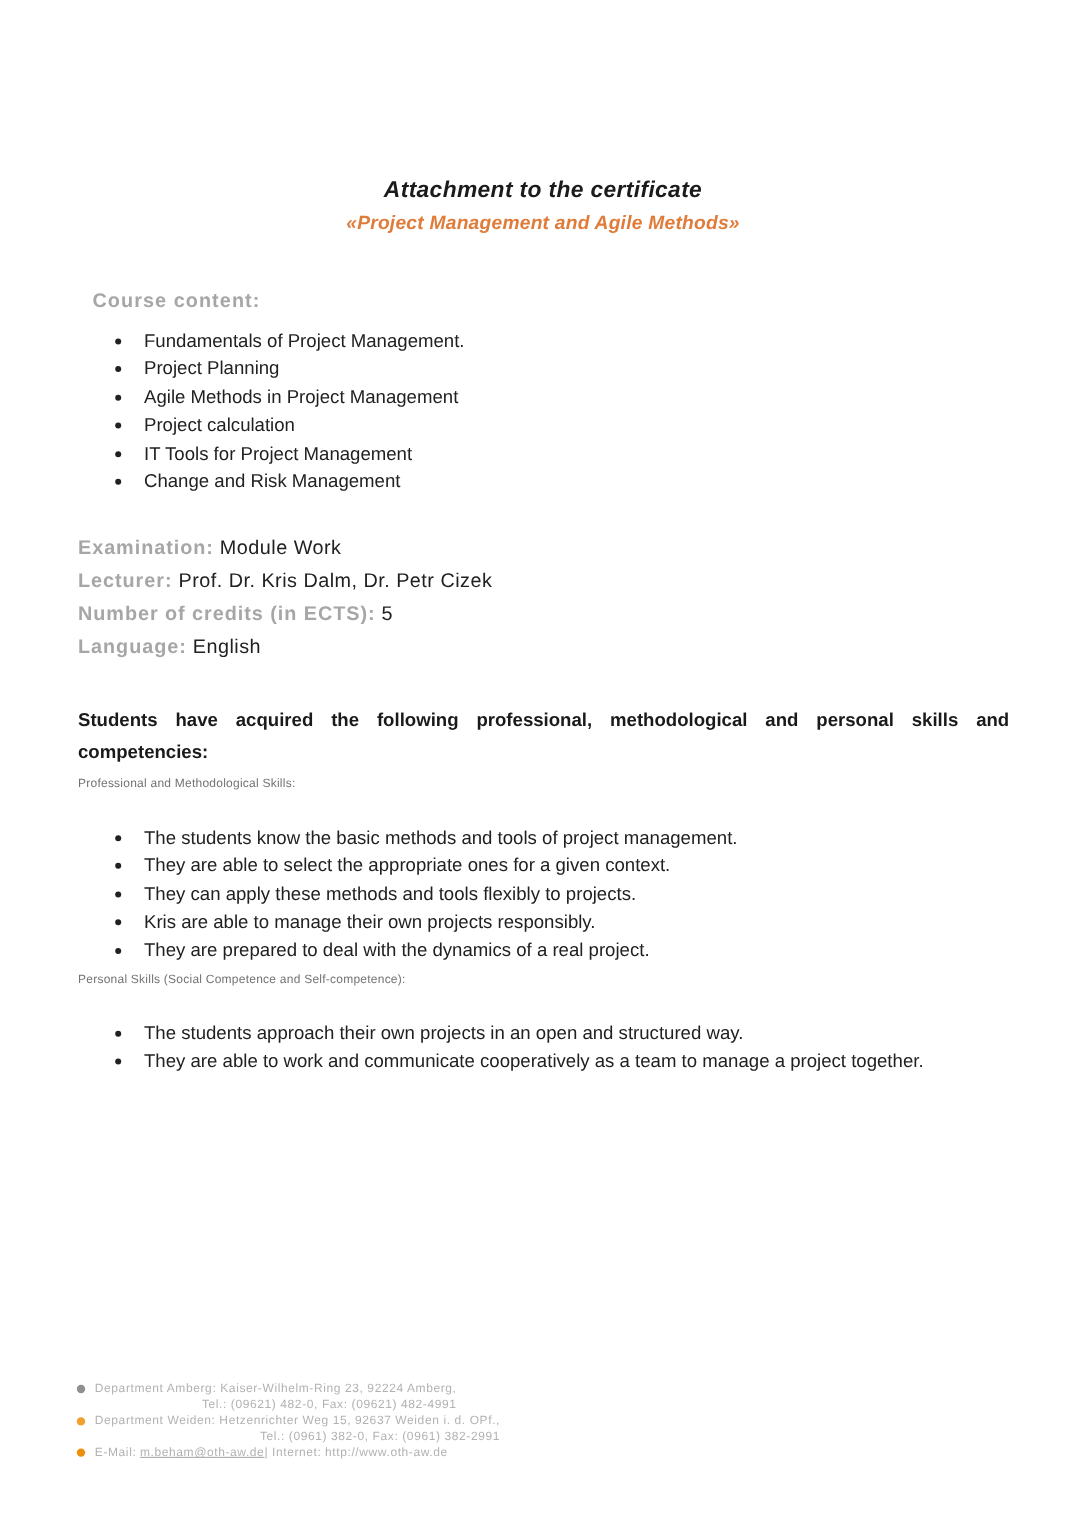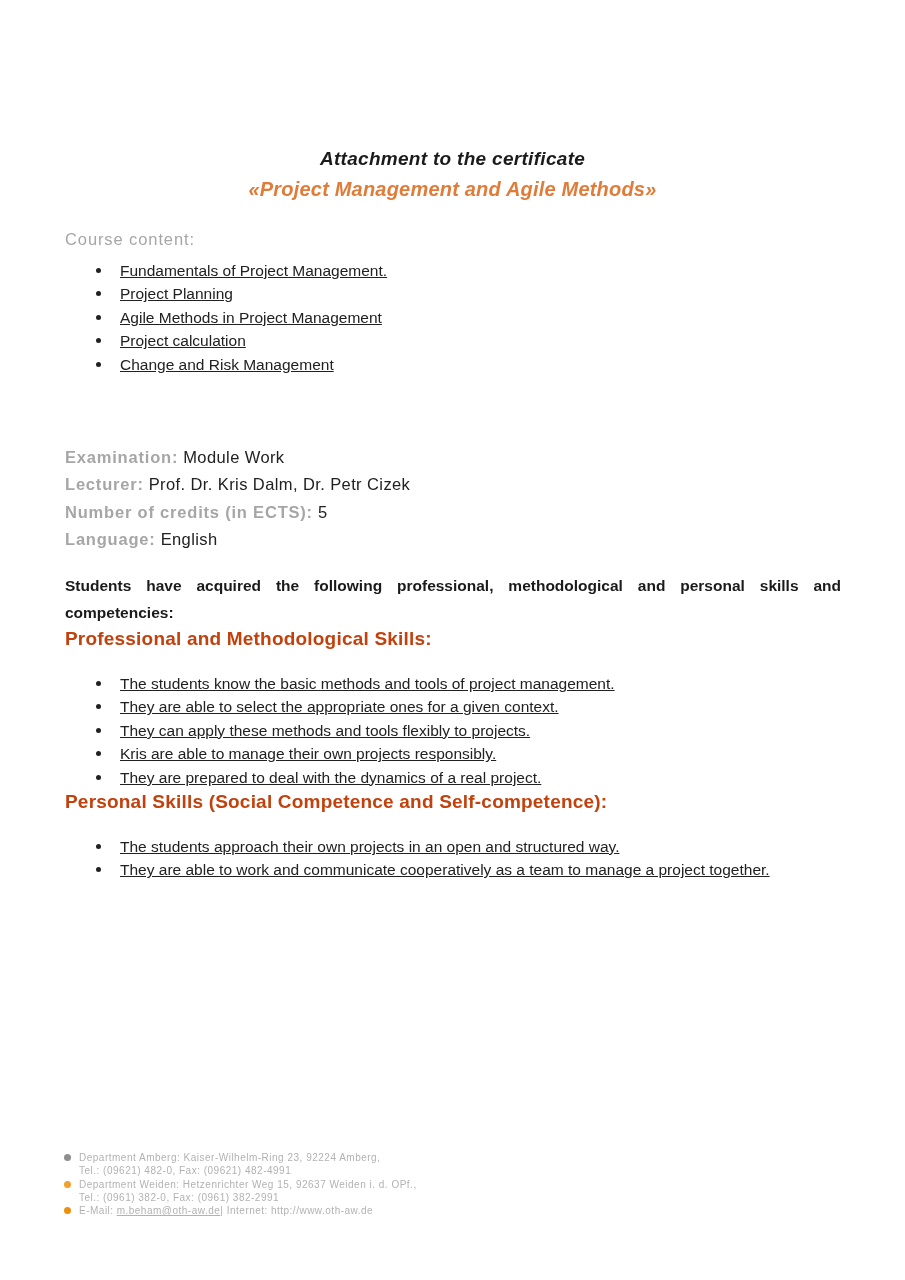--- a/index.html
+++ b/index.html
@@ -24,45 +24,44 @@
   }
   .doc-title {
     margin: 0;
     font-size: 19px;
     font-weight: bold;
     letter-spacing: 0.3px;
     color: #1b1b1b;
   }
   .doc-subtitle {
     margin: 8px 0 0 0;
-    font-size: 20px;
+    font-size: 16px;
     font-weight: bold;
     letter-spacing: 0.2px;
     color: #e07c3a;
   }
 
   
   .gray-heading {
-    margin: 0;
+    margin: 12px;
     font-size: 16.5px;
-    font-weight: normal;
+    font-weight: bold;
     letter-spacing: 0.9px;
     color: #a6a6a6;
   }
 
   
   .course-section { position: absolute; top: 230px; left: 65px; right: 64px; }
   ul.bullets { margin: 10px 0 0 0; padding: 0; list-style: none; }
   ul.bullets li {
     display: flex;
     align-items: flex-start;
     font-size: 15.5px;
     line-height: 23.4px;
     color: #212121;
-    text-decoration: underline;
   }
   .dot {
     flex: 0 0 auto;
     width: 5px; height: 5px;
     border-radius: 50%;
     background: #212121;
     margin: 9px 19px 0 31px;
   }
 
   
@@ -70,51 +69,51 @@
   .details-section p { margin: 0; font-size: 16.5px; line-height: 27.3px; }
   .detail-label {
     color: #a6a6a6;
     font-weight: bold;
     letter-spacing: 0.8px;
     margin-right: 5px;
   }
   .detail-value { color: #212121; letter-spacing: 0.4px; }
 
   
-  .skills-section { position: absolute; top: 572px; left: 65px; width: 776px; }
+  .skills-section { position: absolute; top: 587px; left: 65px; width: 776px; }
   .skills-intro {
     margin: 0;
     font-size: 15.5px;
     font-weight: bold;
     line-height: 27px;
     text-align: justify;
     color: #1a1a1a;
   }
   .black-heading {
     margin: 0;
-    font-size: 19px;
-    font-weight: bold;
+    font-size: 10px;
+    font-weight: normal;
     line-height: 26px;
     letter-spacing: 0.2px;
-    color: #c2410c;
+    color: #737373;
   }
   .skills-section ul.bullets { margin-top: 20px; }
   .personal-heading { }
   .personal-list .li-text { max-width: 690px; }
 
   
   .doc-footer {
     position: absolute;
     top: 1151px; left: 64px;
     font-size: 10px;
     line-height: 13.3px;
     letter-spacing: 0.5px;
     color: #b2b2b2;
   }
-  .footer-row { display: flex; align-items: flex-start; }
+  .footer-row { display: flex; align-items: flex-start; text-align: right; }
   .footer-dot {
     flex: 0 0 auto;
     width: 7px; height: 7px;
     border-radius: 50%;
     margin: 3px 8px 0 0;
     background: #b2b2b2;
   }
   .footer-line { margin: 0; }
   .email-link { color: #b2b2b2; text-decoration: underline; }
   .footer-email-line span { margin-right: 3px; }
@@ -140,20 +139,24 @@
           <span class="dot"></span>
           <span class="li-text">Project Planning</span>
         </li>
       <li>
           <span class="dot"></span>
           <span class="li-text">Agile Methods in Project Management</span>
         </li>
       <li>
           <span class="dot"></span>
           <span class="li-text">Project calculation</span>
+        </li>
+      <li>
+          <span class="dot"></span>
+          <span class="li-text">IT Tools for Project Management</span>
         </li>
       <li>
           <span class="dot"></span>
           <span class="li-text">Change and Risk Management</span>
         </li>
     </ul>
   </section>
 
   <section class="details-section">
     <p><span class="detail-label">Examination:</span><span class="detail-value">Module Work</span></p>

